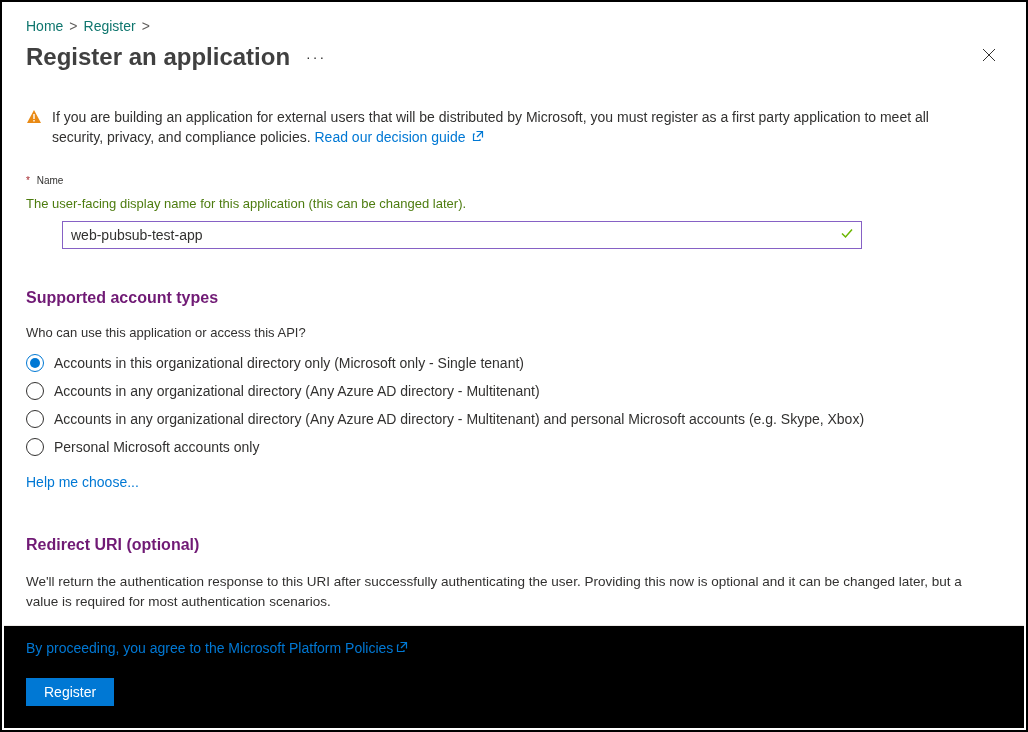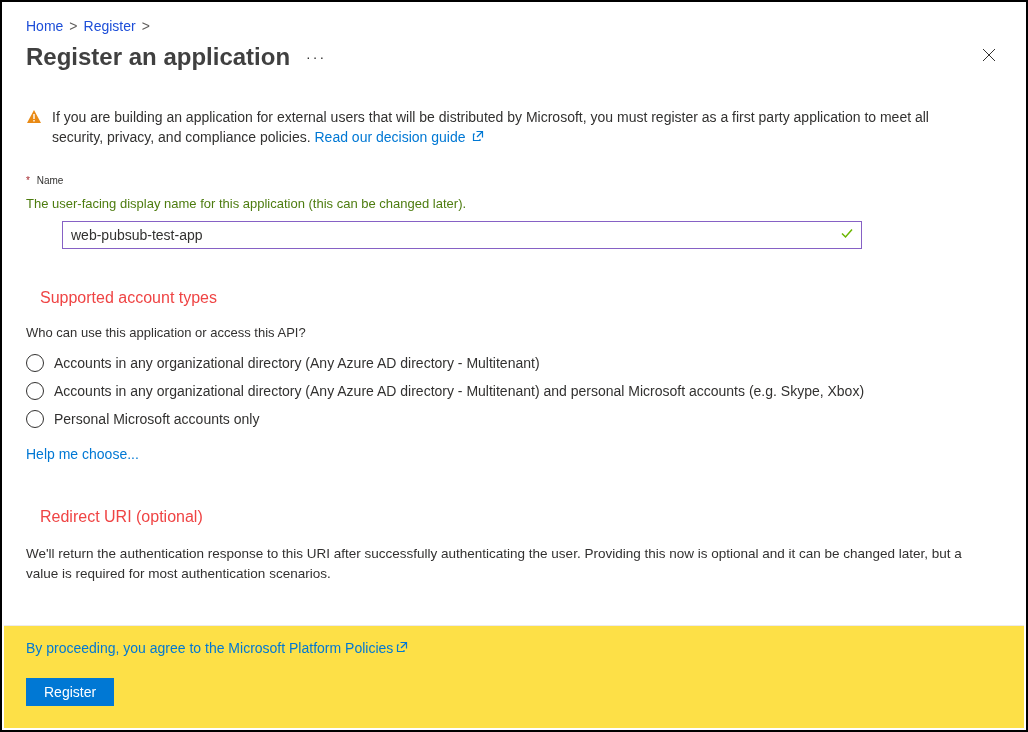--- a/index.html
+++ b/index.html
@@ -18,21 +18,21 @@
       padding: 16px 24px 0 24px;
     }
     .breadcrumb {
       display: flex;
       align-items: center;
       gap: 6px;
       font-size: 14px;
       margin-bottom: 8px;
     }
     .breadcrumb a {
-      color: #1d4ed8;
+      color: #0f766e;
       text-decoration: none;
     }
     .breadcrumb .sep { color: #605e5c; }
     .title-row {
       display: flex;
       align-items: center;
       justify-content: space-between;
       margin-bottom: 36px;
     }
     .title-left { display: flex; align-items: center; gap: 12px; }
@@ -96,24 +96,23 @@
       outline: none;
     }
     .check-icon {
       position: absolute;
       right: 8px;
       top: 50%;
       transform: translateY(-50%);
     }
     .section-heading {
       font-size: 16px;
-      font-weight: 400;
-      color: #ef4444;
+      font-weight: 700;
+      color: #701a75;
       margin-bottom: 18px;
-      margin-left: 14px;
     }
     .section-subtext {
       font-size: 13px;
       color: #323130;
       margin-bottom: 14px;
     }
     .radio-group { margin-bottom: 18px; }
     .radio-row {
       display: flex;
       align-items: center;
@@ -152,21 +151,21 @@
       font-size: 13.5px;
       color: #323130;
       line-height: 20px;
       margin-bottom: 12px;
     }
     .footer {
       position: absolute;
       left: 2px; right: 2px; bottom: 2px;
       border-top: 1px solid #edebe9;
       padding: 14px 22px 22px 22px;
-      background: #fde047;
+      background: #000000;
     }
     .footer .policies-link {
       color: #0078d4;
       text-decoration: none;
       font-size: 14px;
       display: inline-flex;
       align-items: center;
       margin-bottom: 22px;
     }
     .primary-btn {
@@ -239,20 +238,24 @@
         <path d="M2 7 L5.5 10.5 L12 3"></path>
       </svg>
     </span>
   </div>
 
   <div class="section-heading">Supported account types</div>
   <div class="section-subtext">Who can use this application or access this API?</div>
 
   <div class="radio-group">
     <label class="radio-row">
+      <span class="radio-btn selected"></span>
+      <span class="radio-label">Accounts in this organizational directory only (Microsoft only - Single tenant)</span>
+    </label>
+    <label class="radio-row">
       <span class="radio-btn"></span>
       <span class="radio-label">Accounts in any organizational directory (Any Azure AD directory - Multitenant)</span>
     </label>
     <label class="radio-row">
       <span class="radio-btn"></span>
       <span class="radio-label">Accounts in any organizational directory (Any Azure AD directory - Multitenant) and personal Microsoft accounts (e.g. Skype, Xbox)</span>
     </label>
     <label class="radio-row">
       <span class="radio-btn"></span>
       <span class="radio-label">Personal Microsoft accounts only</span>

